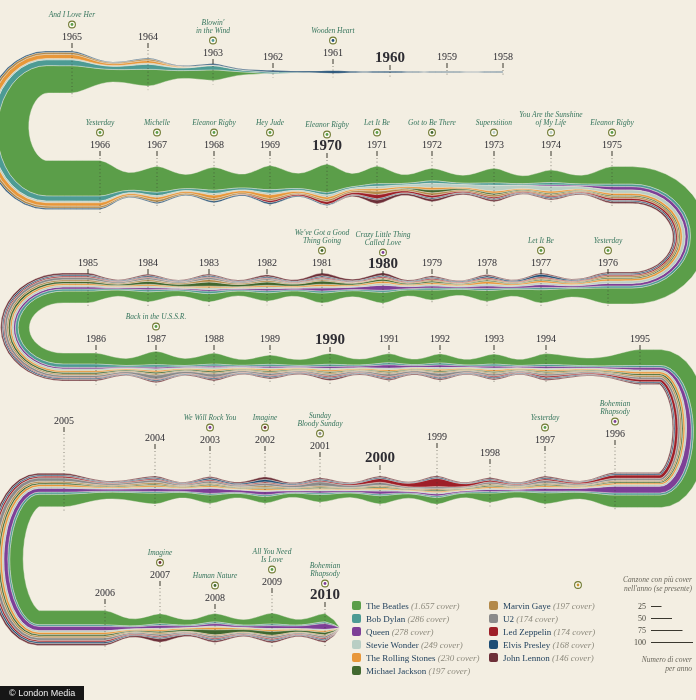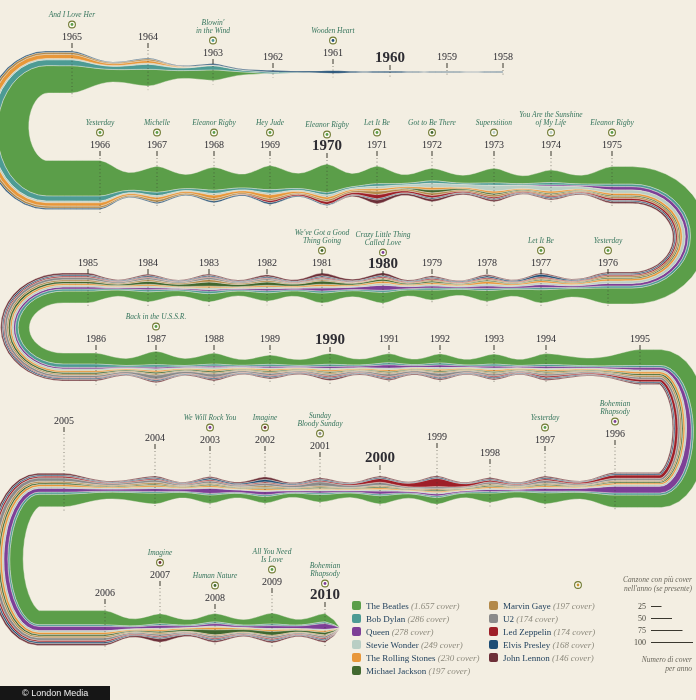--- a/index.html
+++ b/index.html
@@ -1,21 +1,21 @@
 <!DOCTYPE html>
 <html><head>
 <meta charset="utf-8">
 <style>
   html,body{margin:0;padding:0;}
   .stage{position:relative;width:696px;height:700px;background:#f3eee2;overflow:hidden;
          font-family:"Liberation Serif",serif;}
   svg text{font-family:"Liberation Serif",serif;}
   .watermark{position:absolute;left:0;bottom:0;background:#161616;color:#efefef;
              font-family:"Liberation Sans",sans-serif;font-size:9px;line-height:14px;
-             padding:0 22px;height:14px;}
+             padding:0 9px;height:14px;}
 </style>
 </head>
 <body>
 
 <div class="stage">
   <svg id="viz" width="696" height="700" viewBox="0 0 696 700">
       <rect width="696" height="700" fill="#f3eee2"></rect>
       <g>
         <path d="M279.0,73.6L273.0,73.7L267.0,73.7L261.0,74.0L255.0,74.2L249.0,74.5L243.0,74.9L237.0,75.7L231.0,76.9L225.0,78.3L219.0,79.7L213.0,80.4L207.1,80.1L201.2,79.5L195.3,78.9L189.4,78.5L183.5,78.4L177.5,78.8L171.6,79.9L165.7,81.5L159.8,83.4L153.9,85.2L148.0,86.1L142.2,85.6L136.3,84.7L130.5,83.7L124.6,82.8L118.8,82.2L112.9,82.0L107.1,82.5L101.2,83.7L95.4,85.5L89.5,87.7L83.7,90.0L77.8,92.0L72.0,93.0L65.8,93.0L59.5,93.0L53.3,93.0L48.2,93.0L45.1,93.4L43.0,94.2L40.7,95.7L38.1,98.0L35.6,101.3L33.2,105.5L31.2,110.5L29.7,116.2L28.9,122.2L28.8,128.5L29.4,134.7L30.6,140.6L32.5,146.0L34.8,150.7L37.3,154.4L39.9,157.2L42.3,159.1L44.3,160.0L45.8,160.4L48.4,160.5L52.9,160.5L58.8,160.5L64.7,160.5L70.6,160.5L76.4,160.4L82.3,160.4L88.2,160.4L94.1,160.4L100.0,160.4L105.7,162.2L111.4,165.3L117.1,168.7L122.8,171.2L128.5,172.5L134.2,172.3L139.9,171.0L145.6,169.2L151.3,167.4L157.0,166.3L162.7,167.5L168.4,169.7L174.1,172.0L179.8,173.7L185.5,174.4L191.2,173.9L196.9,172.4L202.6,170.3L208.3,168.3L214.0,167.2L220.2,168.4L226.4,170.7L232.7,172.8L238.9,174.1L245.1,173.9L251.3,172.3L257.6,169.7L263.8,167.0L270.0,165.5L275.7,166.7L281.4,168.8L287.1,171.1L292.8,172.7L298.5,173.2L304.2,172.5L309.9,170.5L315.6,167.9L321.3,165.4L327.0,164.0L333.3,166.0L339.5,169.3L345.8,172.2L352.0,173.4L358.3,172.7L364.5,170.4L370.8,167.7L377.0,166.1L383.1,167.6L389.2,170.2L395.3,172.8L401.4,174.4L407.6,174.6L413.7,173.4L419.8,171.5L425.9,169.4L432.0,168.2L438.2,169.3L444.4,171.2L450.6,173.2L456.8,174.7L463.0,175.3L469.2,174.7L475.4,173.2L481.6,171.2L487.8,169.3L494.0,168.2L499.7,169.3L505.4,171.4L511.1,173.5L516.8,175.1L522.5,175.7L528.2,175.4L533.9,174.1L539.6,172.5L545.3,170.8L551.0,169.9L557.1,170.8L563.2,172.3L569.3,173.9L575.4,175.0L581.5,175.3L587.6,174.4L593.7,172.6L599.8,170.1L605.9,167.8L612.0,166.5L618.7,166.5L625.3,166.5L632.5,166.6L637.8,167.0L643.6,167.4L649.3,168.6L655.4,170.1L665.8,174.0L675.9,179.6L684.9,186.6L692.7,194.9L699.0,204.3L703.6,214.6L706.4,225.4L707.2,236.5L706.1,247.6L703.0,258.2L698.2,268.2L691.8,277.3L683.9,285.2L675.0,291.9L665.0,297.2L654.8,300.9L648.9,302.2L643.3,303.3L637.7,303.7L632.5,304.0L626.0,304.0L620.0,304.0L614.0,304.0L608.0,304.0L601.9,303.1L595.8,301.4L589.7,299.6L583.6,298.0L577.5,297.2L571.5,297.1L565.4,297.8L559.3,299.2L553.2,300.8L547.1,302.3L541.0,303.1L535.0,301.9L529.0,299.8L523.0,297.8L517.0,296.5L511.0,296.3L505.0,297.2L499.0,298.8L493.0,300.5L487.0,301.4L480.9,300.4L474.8,298.5L468.7,296.7L462.6,295.6L456.4,295.5L450.3,296.3L444.2,297.8L438.1,299.3L432.0,300.2L425.9,299.2L419.8,297.6L413.6,296.3L407.5,296.0L401.4,297.0L395.3,299.3L389.1,301.8L383.0,303.3L376.9,302.3L370.8,300.6L364.7,298.7L358.6,297.3L352.5,296.8L346.4,297.3L340.3,298.6L334.2,300.4L328.1,302.2L322.0,303.1L315.9,301.9L309.8,299.8L303.7,297.7L297.6,296.5L291.4,296.3L285.3,297.1L279.2,298.7L273.1,300.3L267.0,301.2L261.2,300.4L255.4,298.9L249.6,297.4L243.8,296.3L238.0,295.9L232.2,296.4L226.4,297.7L220.6,299.5L214.8,301.1L209.0,302.1L202.9,301.2L196.8,299.5L190.7,297.8L184.6,296.6L178.5,296.1L172.4,296.5L166.3,297.7L160.2,299.4L154.1,301.0L148.0,301.9L142.0,301.0L136.0,299.5L130.0,297.9L124.0,296.7L118.0,296.3L112.0,296.9L106.0,298.3L100.0,300.1L94.0,301.9L88.0,302.9L81.8,302.9L75.5,302.9L69.3,302.9L63.5,302.9L57.4,303.2L52.0,304.3L46.9,305.9L42.4,308.2L38.4,310.9L35.1,314.0L32.6,317.2L30.9,320.6L29.8,324.1L29.4,327.5L29.7,331.0L30.6,334.5L32.3,338.0L34.8,341.4L38.0,344.6L42.0,347.4L46.6,349.8L51.8,351.6L57.3,352.7L63.5,353.1L68.5,353.1L74.0,353.1L79.5,353.1L85.0,353.1L90.5,353.1L96.0,353.1L102.0,354.0L108.0,355.5L114.0,357.0L120.0,358.1L126.0,358.4L132.0,357.8L138.0,356.2L144.0,354.2L150.0,352.3L156.0,351.3L161.8,352.3L167.6,354.2L173.4,356.2L179.2,357.8L185.0,358.4L190.8,358.1L196.6,357.0L202.4,355.5L208.2,354.0L214.0,353.1L220.2,354.2L226.4,356.2L232.7,358.1L238.9,359.3L245.1,359.5L251.3,358.7L257.6,357.3L263.8,355.9L270.0,355.0L276.0,355.8L282.0,357.0L288.0,358.4L294.0,359.3L300.0,359.6L306.0,359.0L312.0,357.7L318.0,355.9L324.0,354.3L330.0,353.4L335.9,354.2L341.8,355.8L347.7,357.5L353.6,358.7L359.5,359.1L365.4,358.7L371.3,357.5L377.2,356.0L383.1,354.4L389.0,353.6L394.7,354.6L400.3,356.4L406.0,358.1L411.7,359.1L417.3,359.1L423.0,358.1L428.7,356.5L434.3,354.8L440.0,353.8L446.0,354.8L452.0,356.5L458.0,358.2L464.0,359.2L470.0,359.3L476.0,358.3L482.0,356.7L488.0,355.0L494.0,354.0L499.8,354.9L505.6,356.6L511.3,358.3L517.1,359.2L522.9,359.2L528.7,358.1L534.4,356.4L540.2,354.6L546.0,353.6L551.9,353.9L557.8,354.6L563.6,355.5L569.5,356.3L575.4,357.1L581.3,357.7L587.1,358.1L593.0,358.0L598.9,357.6L604.8,356.8L610.6,355.7L616.5,354.2L622.4,352.7L628.3,351.3L634.1,350.1L640.0,349.6L646.7,349.6L653.3,349.6L661.2,349.6L670.1,351.2L678.9,355.5L686.2,361.6L692.1,369.0L696.9,377.4L700.8,386.5L703.6,396.1L704.8,401.6L705.8,406.8L706.5,412.2L707.1,417.5L707.3,423.0L707.5,428.5L707.3,434.0L707.1,439.5L706.5,444.9L705.9,450.3L704.9,455.4L703.7,460.9L700.8,470.5L697.0,479.7L692.3,488.1L686.3,495.5L679.0,501.7L670.1,506.0L661.3,507.6L654.4,507.6L648.8,507.6L643.1,507.6L637.5,507.6L631.9,507.6L626.3,507.6L620.6,507.6L615.0,507.6L609.2,506.7L603.3,505.0L597.5,502.9L591.7,501.1L585.8,499.8L580.0,499.1L574.2,499.2L568.3,499.9L562.5,501.0L556.7,502.2L550.8,503.3L545.0,503.9L538.9,502.8L532.8,500.8L526.7,499.0L520.6,497.8L514.4,497.7L508.3,498.5L502.2,500.0L496.1,501.5L490.0,502.4L484.1,501.5L478.2,500.0L472.3,498.6L466.4,497.8L460.6,498.0L454.7,499.2L448.8,501.1L442.9,503.1L437.0,504.3L431.3,503.4L425.6,501.7L419.9,500.0L414.2,498.7L408.5,498.2L402.8,498.7L397.1,499.9L391.4,501.6L385.7,503.2L380.0,504.1L374.0,503.1L368.0,501.4L362.0,499.6L356.0,498.2L350.0,497.6L344.0,497.9L338.0,498.8L332.0,500.2L326.0,501.4L320.0,502.2L313.9,501.3L307.8,499.8L301.7,498.3L295.6,497.4L289.4,497.5L283.3,498.6L277.2,500.4L271.1,502.2L265.0,503.2L258.9,502.2L252.8,500.5L246.7,498.9L240.6,497.9L234.4,497.9L228.3,498.9L222.2,500.6L216.1,502.4L210.0,503.4L203.9,502.4L197.8,500.7L191.7,499.1L185.6,498.1L179.4,498.1L173.3,499.3L167.2,501.1L161.1,503.0L155.0,504.1L148.9,503.6L142.9,502.8L136.8,501.8L130.7,500.7L124.7,499.8L118.6,499.2L112.5,498.9L106.5,499.1L100.4,499.7L94.3,500.7L88.3,502.1L82.2,503.6L76.1,505.0L70.1,506.2L64.0,506.8L57.8,506.8L51.5,506.8L45.3,506.8L40.2,506.8L39.1,506.8L38.3,507.3L36.3,509.1L33.7,512.5L30.9,517.5L28.2,524.3L27.2,527.8L26.1,531.7L25.3,536.0L24.4,540.3L24.0,544.9L23.4,549.5L23.3,554.2L23.1,559.0L23.3,563.8L23.5,568.5L24.1,573.1L24.6,577.7L25.5,582.0L26.3,586.2L27.5,590.1L28.5,593.6L31.3,600.3L34.1,605.3L36.7,608.6L38.6,610.2L39.3,610.6L40.3,610.6L45.0,610.6L51.0,610.6L57.0,610.6L63.0,610.6L69.0,610.6L75.0,610.6L81.0,610.6L87.0,610.6L93.0,610.6L99.0,610.6L105.0,610.6L111.1,612.0L117.2,614.5L123.3,616.9L129.4,618.5L135.6,618.8L141.7,617.9L147.8,616.4L153.9,614.7L160.0,613.7L166.1,614.8L172.2,616.7L178.3,618.4L184.4,619.5L190.6,619.5L196.7,618.4L202.8,616.5L208.9,614.6L215.0,613.5L220.7,614.4L226.4,616.1L232.1,617.8L237.8,619.0L243.5,619.5L249.2,619.0L254.9,617.6L260.6,615.8L266.3,614.1L272.0,613.1L277.9,614.2L283.8,616.2L289.7,618.1L295.6,619.3L301.4,619.3L307.3,618.3L313.2,616.5L319.1,614.6L325.0,613.5L329.5,616.8L334.0,620.0L340.0,628.0L340.0,628.0L334.0,624.7L329.5,623.3L325.0,621.9L319.1,622.4L313.2,623.4L307.3,624.3L301.4,624.9L295.6,625.1L289.7,625.0L283.8,624.6L277.9,624.2L272.0,624.0L266.3,624.2L260.6,624.5L254.9,624.9L249.2,625.1L243.5,625.1L237.8,624.7L232.1,624.1L226.4,623.2L220.7,622.4L215.0,621.9L208.9,622.4L202.8,623.4L196.7,624.3L190.6,624.9L184.4,625.1L178.3,624.9L172.2,624.5L166.1,624.1L160.0,623.8L153.9,624.2L147.8,624.8L141.7,625.4L135.6,625.8L129.4,625.9L123.3,625.7L117.2,625.4L111.1,625.1L105.0,624.9L99.0,624.8L93.0,624.8L87.0,624.8L81.0,624.8L75.0,624.8L69.0,624.8L63.0,624.8L57.0,624.8L51.0,624.8L45.0,624.8L39.2,624.8L34.8,624.1L30.6,622.0L26.4,618.2L22.4,613.0L18.7,606.3L15.5,598.4L14.3,594.0L13.0,589.5L12.1,584.6L11.1,579.8L10.6,574.7L10.0,569.5L9.8,564.3L9.7,559.0L9.9,553.7L10.1,548.5L10.8,543.4L11.4,538.3L12.4,533.4L13.4,528.6L14.7,524.2L16.0,519.8L19.3,511.9L23.0,505.4L27.0,500.3L31.1,496.8L35.1,494.8L39.3,494.2L45.3,494.2L51.5,494.2L57.8,494.2L64.0,494.2L70.1,494.0L76.1,493.7L82.2,493.4L88.3,493.0L94.3,492.6L100.4,492.3L106.5,492.2L112.5,492.1L118.6,492.2L124.7,492.3L130.7,492.5L136.8,492.7L142.9,492.9L148.9,493.1L155.0,493.1L161.1,493.0L167.2,492.7L173.3,492.4L179.4,492.3L185.6,492.5L191.7,493.0L197.8,493.8L203.9,494.6L210.0,495.0L216.1,494.7L222.2,494.1L228.3,493.6L234.4,493.3L240.6,493.5L246.7,494.1L252.8,495.0L258.9,496.0L265.0,496.5L271.1,496.0L277.2,495.0L283.3,494.0L289.4,493.4L295.6,493.2L301.7,493.4L307.8,493.9L313.9,494.3L320.0,494.6L326.0,494.4L332.0,493.9L338.0,493.4L344.0,493.1L350.0,493.0L356.0,493.2L362.0,493.8L368.0,494.6L374.0,495.3L380.0,495.7L385.7,495.4L391.4,494.8L397.1,494.3L402.8,493.9L408.5,493.8L414.2,494.2L419.9,495.0L425.6,496.0L431.3,497.0L437.0,497.6L442.9,496.8L448.8,495.6L454.7,494.3L460.6,493.4L466.4,492.9L472.3,492.9L478.2,492.9L484.1,493.1L490.0,493.1L496.1,492.9L502.2,492.5L508.3,492.1L514.4,491.8L520.6,491.8L526.7,492.0L532.8,492.4L538.9,492.7L545.0,492.9L550.8,492.8L556.7,492.7L562.5,492.5L568.3,492.3L574.2,492.2L580.0,492.3L585.8,492.6L591.7,493.0L597.5,493.6L603.3,494.2L609.2,494.8L615.0,495.0L620.6,495.0L626.3,495.0L631.9,495.0L637.5,495.0L643.1,495.0L648.8,495.0L654.4,495.0L660.4,495.0L666.2,493.9L671.9,491.0L677.0,486.5L681.4,480.8L685.1,473.9L688.2,466.0L690.5,457.4L691.4,452.7L692.2,448.1L692.6,443.2L693.1,438.4L693.2,433.4L693.3,428.5L693.0,423.6L692.7,418.6L692.0,413.8L691.3,409.1L690.3,404.5L689.2,399.9L686.5,391.6L683.2,384.0L679.3,377.6L675.0,372.4L670.2,368.6L665.2,366.2L660.1,365.5L653.3,365.5L646.7,365.5L640.0,365.5L634.1,365.6L628.3,365.6L622.4,365.7L616.5,365.8L610.6,365.8L604.8,365.9L598.9,365.9L593.0,365.8L587.1,365.8L581.3,365.6L575.4,365.4L569.5,365.2L563.6,365.0L557.8,364.7L551.9,364.6L546.0,364.5L540.2,364.7L534.4,365.0L528.7,365.2L522.9,365.4L517.1,365.4L511.3,365.1L505.6,364.7L499.8,364.3L494.0,364.1L488.0,364.2L482.0,364.6L476.0,364.9L470.0,365.0L464.0,364.9L458.0,364.5L452.0,363.9L446.0,363.3L440.0,363.0L434.3,363.3L428.7,363.8L423.0,364.3L417.3,364.6L411.7,364.6L406.0,364.2L400.3,363.7L394.7,363.1L389.0,362.8L383.1,363.1L377.2,363.7L371.3,364.3L365.4,364.7L359.5,365.0L353.6,365.0L347.7,364.9L341.8,364.6L335.9,364.4L330.0,364.3L324.0,364.4L318.0,364.8L312.0,365.1L306.0,365.3L300.0,365.4L294.0,365.3L288.0,365.1L282.0,364.8L276.0,364.4L270.0,364.3L263.8,364.5L257.6,364.8L251.3,365.1L245.1,365.3L238.9,365.3L232.7,365.1L226.4,364.7L220.2,364.3L214.0,364.1L208.2,364.3L202.4,364.6L196.6,365.0L190.8,365.3L185.0,365.5L179.2,365.4L173.4,365.3L167.6,365.1L161.8,364.8L156.0,364.7L150.0,364.8L144.0,365.1L138.0,365.3L132.0,365.4L126.0,365.5L120.0,365.3L114.0,365.0L108.0,364.6L102.0,364.3L96.0,364.1L90.5,364.1L85.0,364.1L79.5,364.1L74.0,364.1L68.5,364.1L63.1,364.1L55.9,363.6L48.9,362.2L42.4,360.0L36.3,356.9L31.0,353.1L26.4,348.7L22.8,343.9L20.2,338.6L18.6,333.1L18.0,327.5L18.6,321.9L20.2,316.4L22.9,311.2L26.5,306.3L31.0,302.0L36.4,298.2L42.4,295.2L49.0,293.0L55.9,291.6L63.1,291.1L69.3,291.1L75.5,291.1L81.8,291.1L88.0,291.1L94.0,291.0L100.0,290.6L106.0,290.3L112.0,290.1L118.0,290.0L124.0,290.2L130.0,290.6L136.0,291.0L142.0,291.5L148.0,291.8L154.1,291.6L160.2,291.3L166.3,290.9L172.4,290.7L178.5,290.7L184.6,291.1L190.7,291.7L196.8,292.5L202.9,293.3L209.0,293.7L214.8,293.3L220.6,292.6L226.4,291.8L232.2,291.3L238.0,291.0L243.8,291.1L249.6,291.5L255.4,292.0L261.2,292.5L267.0,292.8L273.1,292.5L279.2,291.9L285.3,291.3L291.4,290.9L297.6,290.9L303.7,291.3L309.8,292.0L315.9,292.7L322.0,293.0L328.1,292.7L334.2,292.1L340.3,291.4L346.4,291.0L352.5,290.7L358.6,290.8L364.7,291.2L370.8,291.7L376.9,292.1L383.0,292.4L389.1,291.9L395.3,291.1L401.4,290.3L407.5,289.9L413.6,289.8L419.8,289.9L425.9,290.0L432.0,290.1L438.1,290.0L444.2,289.7L450.3,289.5L456.4,289.3L462.6,289.4L468.7,289.6L474.8,290.0L480.9,290.3L487.0,290.5L493.0,290.3L499.0,289.9L505.0,289.5L511.0,289.3L517.0,289.2L523.0,289.3L529.0,289.4L535.0,289.6L541.0,289.7L547.1,289.6L553.2,289.3L559.3,289.0L565.4,288.8L571.5,288.6L577.5,288.4L583.6,288.3L589.7,288.2L595.8,288.1L601.9,288.0L608.0,288.0L614.0,288.0L620.0,288.0L626.0,288.0L632.0,288.0L636.5,287.7L641.1,287.4L645.5,286.5L649.9,285.5L658.4,282.5L666.2,278.3L673.1,273.0L679.1,266.9L683.9,260.0L687.5,252.5L689.6,244.6L690.4,236.5L689.8,228.4L687.7,220.4L684.2,212.8L679.4,205.8L673.5,199.6L666.5,194.2L658.6,189.9L650.2,186.8L645.7,185.8L641.2,184.8L636.6,184.5L632.0,184.2L625.3,184.2L618.7,184.2L612.0,184.2L605.9,184.2L599.8,184.2L593.7,184.2L587.6,184.1L581.5,184.0L575.4,183.8L569.3,183.5L563.2,183.1L557.1,182.7L551.0,182.5L545.3,182.7L539.6,183.0L533.9,183.3L528.2,183.5L522.5,183.7L516.8,183.6L511.1,183.5L505.4,183.2L499.7,183.0L494.0,182.9L487.8,183.0L481.6,183.1L475.4,183.2L469.2,183.3L463.0,183.2L456.8,182.9L450.6,182.4L444.4,181.7L438.2,181.1L432.0,180.8L425.9,181.2L419.8,182.0L413.7,182.7L407.6,183.2L401.4,183.5L395.3,183.7L389.2,183.7L383.1,183.7L377.0,183.7L370.8,184.2L364.5,185.1L358.3,186.0L352.0,186.8L345.8,188.0L339.5,189.7L333.3,191.5L327.0,192.6L321.3,192.0L315.6,191.0L309.9,189.9L304.2,189.0L298.5,188.6L292.8,188.5L287.1,188.8L281.4,189.2L275.7,189.6L270.0,189.8L263.8,189.5L257.6,188.9L251.3,188.3L245.1,188.0L238.9,188.0L232.7,188.4L226.4,189.1L220.2,189.8L214.0,190.3L208.3,190.0L202.6,189.5L196.9,189.0L191.2,188.7L185.5,188.7L179.8,189.0L174.1,189.8L168.4,190.9L162.7,191.8L157.0,192.3L151.3,192.0L145.6,191.4L139.9,190.7L134.2,190.3L128.5,190.4L122.8,191.0L117.1,192.2L111.4,193.8L105.7,195.3L100.0,196.1L94.1,196.1L88.2,196.1L82.3,196.1L76.4,196.1L70.6,196.1L64.7,196.1L58.8,196.1L52.9,196.1L46.4,196.0L38.3,195.0L29.9,192.1L22.3,187.5L15.6,181.5L9.8,174.4L5.1,166.3L1.5,157.5L-1.1,148.1L-2.5,138.4L-2.7,128.5L-1.9,118.7L0.1,109.2L3.1,100.1L7.2,91.8L12.1,84.3L17.9,77.8L24.5,72.6L31.6,68.7L39.2,66.3L46.6,65.6L53.3,65.6L59.5,65.7L65.8,65.7L72.0,65.7L77.8,66.0L83.7,66.7L89.5,67.4L95.4,68.2L101.2,68.8L107.1,69.2L112.9,69.5L118.8,69.6L124.6,69.6L130.5,69.5L136.3,69.4L142.2,69.3L148.0,69.3L153.9,69.4L159.8,69.7L165.7,70.1L171.6,70.4L177.5,70.6L183.5,70.6L189.4,70.5L195.3,70.4L201.2,70.2L207.1,70.0L213.0,69.9L219.0,70.1L225.0,70.6L231.0,71.1L237.0,71.5L243.0,71.9L249.0,72.2L255.0,72.6L261.0,73.1L267.0,73.5L273.0,73.7L279.0,73.6Z" fill="#5b9e49" stroke="#f3eee2" stroke-width="0.4">
           <title>The Beatles</title>

